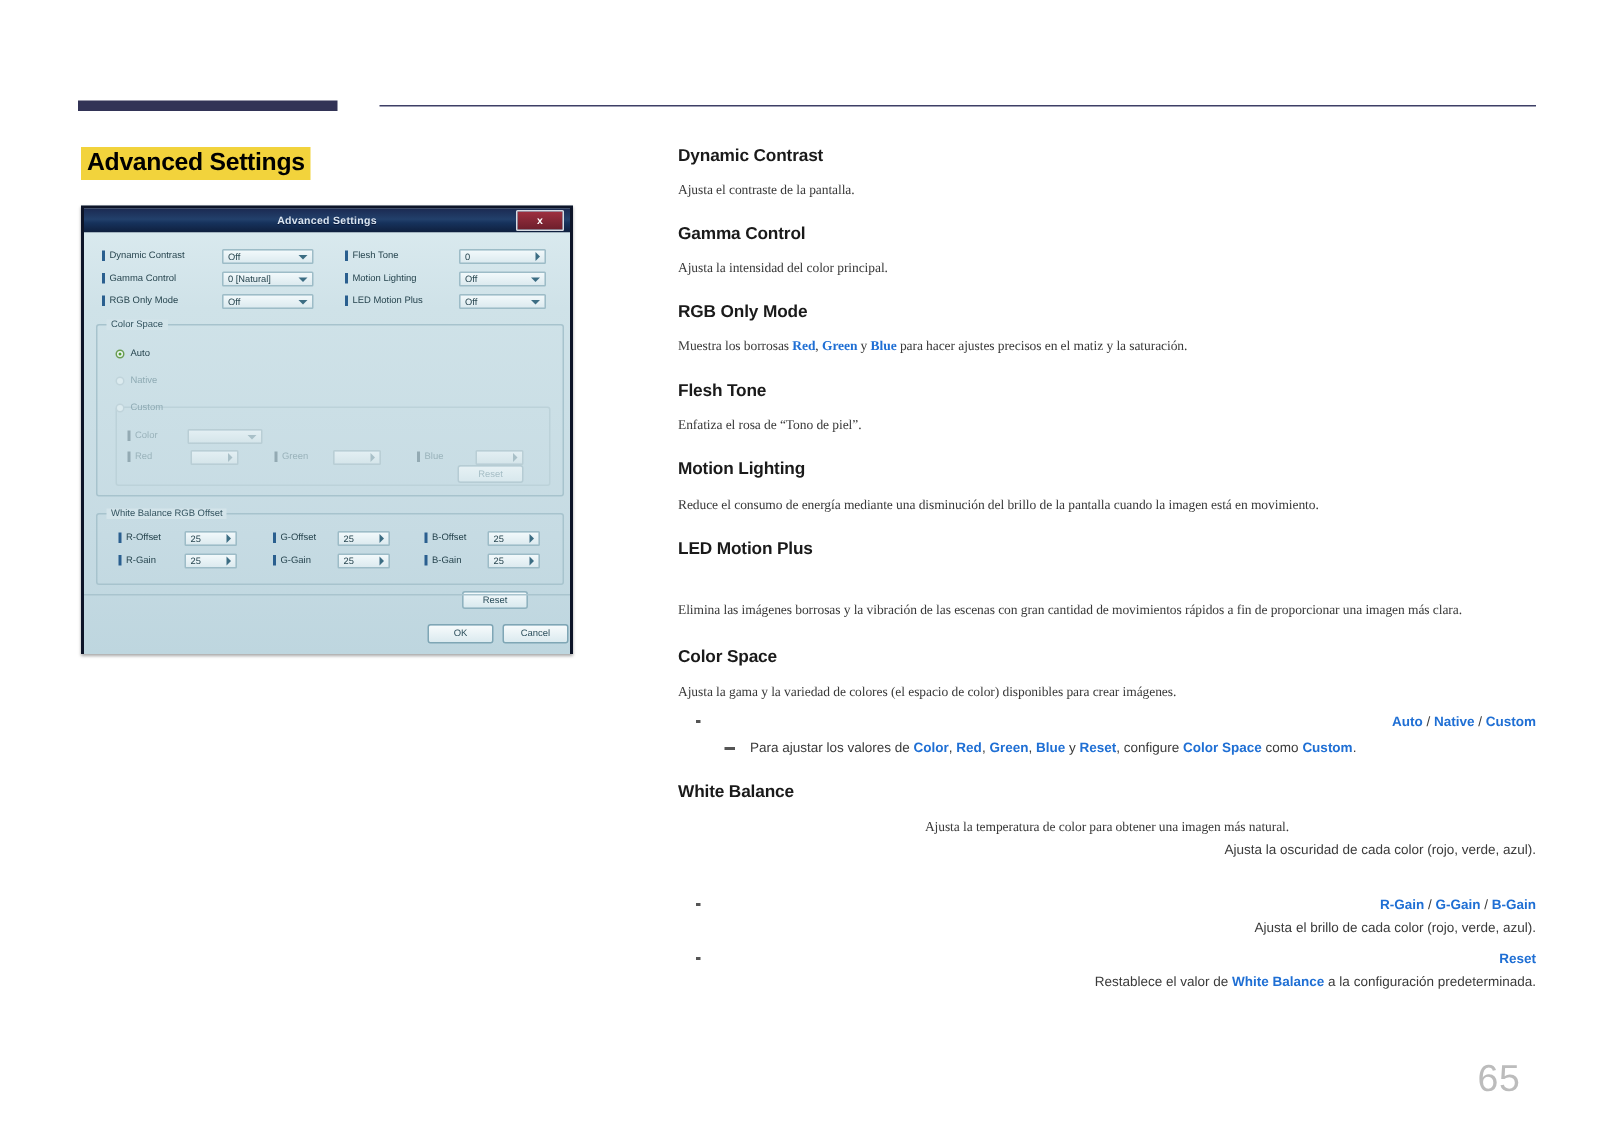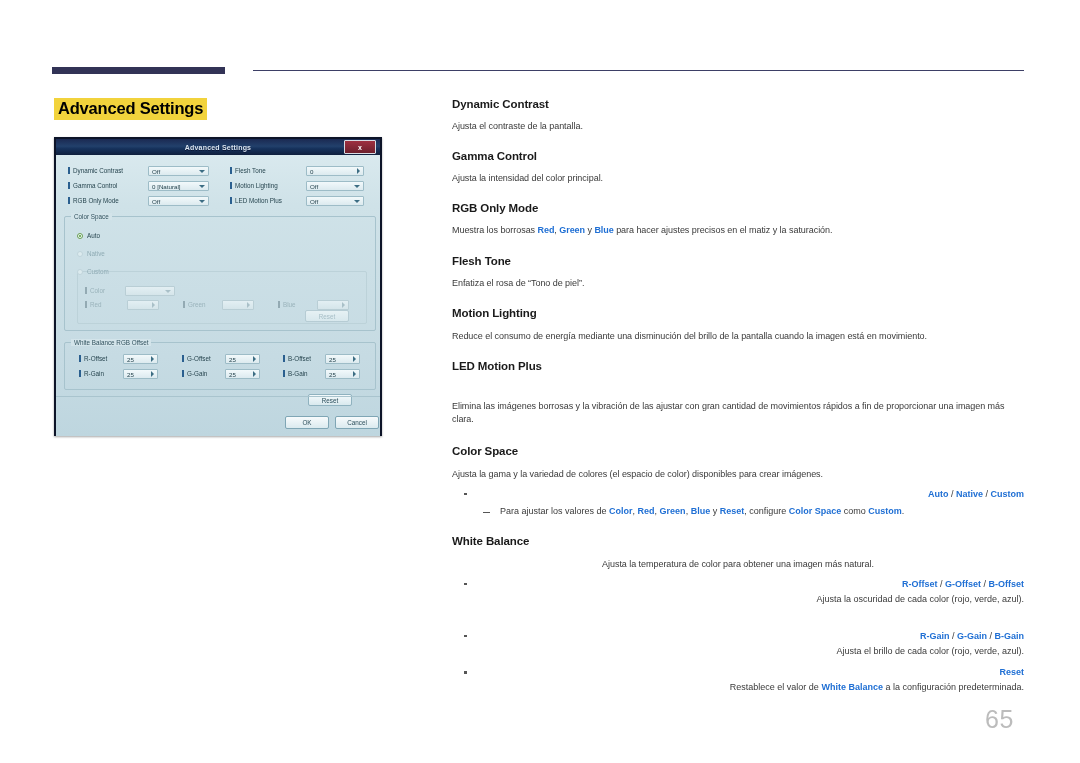--- a/index.html
+++ b/index.html
@@ -264,20 +264,21 @@
     font-weight: bold;
     color: #1a1a1a;
     letter-spacing: -0.1px;
     line-height: 1.2;
   }
   .sec-body {
     font-size: 9px;
     color: #3a3a3a;
     line-height: 1.45;
     letter-spacing: -0.05px;
+    font-family: Liberation Serif, serif;
   }
   .blue { color: #1f6fd4; font-weight: bold; }
 
   .bullet-l1 {
     position: relative;
     padding-left: 26px;
     font-size: 9px;
     color: #3a3a3a;
     line-height: 1.45;
     text-align: right;
@@ -512,39 +513,36 @@
   <div class="sec-head" style="margin-top:17px;">RGB Only Mode</div>
   <div class="sec-body" style="margin-top:9px;"><span>Muestra los borrosas </span><span class="blue">Red</span><span>, </span><span class="blue">Green</span><span> y </span><span class="blue">Blue</span><span> para hacer ajustes precisos en el matiz y la saturación.</span></div>
 
   <div class="sec-head" style="margin-top:17px;">Flesh Tone</div>
   <div class="sec-body" style="margin-top:9px;">Enfatiza el rosa de “Tono de piel”.</div>
 
   <div class="sec-head" style="margin-top:17px;">Motion Lighting</div>
   <div class="sec-body" style="margin-top:9px;">Reduce el consumo de energía mediante una disminución del brillo de la pantalla cuando la imagen está en movimiento.</div>
 
   <div class="sec-head" style="margin-top:17px;">LED Motion Plus</div>
-  <div class="sec-body" style="margin-top:26px;">Elimina las imágenes borrosas y la vibración de las ajustar con gran cantidad de movimientos rápidos a fin de proporcionar una imagen más clara.</div>
+  <div class="sec-body" style="margin-top:26px;">Elimina las imágenes borrosas y la vibración de las escenas con gran cantidad de movimientos rápidos a fin de proporcionar una imagen más clara.</div>
 
   <div class="sec-head" style="margin-top:19px;">Color Space</div>
   <div class="sec-body" style="margin-top:9px;">Ajusta la gama y la variedad de colores (el espacio de color) disponibles para crear imágenes.</div>
 
   <div class="bullet-l1" style="margin-top:7px;">
     <span class="bdot"></span><span class="blue">Auto</span><span> / </span><span class="blue">Native</span><span> / </span><span class="blue">Custom</span>
   </div>
 
   <div class="bullet-l2" style="margin-top:4px;">
     <span class="bdash"></span><span>Para ajustar los valores de </span><span class="blue">Color</span><span>, </span><span class="blue">Red</span><span>, </span><span class="blue">Green</span><span>, </span><span class="blue">Blue</span><span> y </span><span class="blue">Reset</span><span>, configure </span><span class="blue">Color Space</span><span> como </span><span class="blue">Custom</span><span>.</span>
   </div>
 
   <div class="sec-head" style="margin-top:17px;">White Balance</div>
   <div class="sec-body" style="margin-top:9px;text-align:center;">Ajusta la temperatura de color para obtener una imagen más natural.</div>
 
-  <div class="bullet-l1" style="margin-top:7px;">
-    <span class="bdot"></span><span class="blue">R-Offset</span><span> / </span><span class="blue">G-Offset</span><span> / </span><span class="blue">B-Offset</span>
-  </div>
   <div class="bullet-l1" style="margin-top:2px;">Ajusta la oscuridad de cada color (rojo, verde, azul).</div>
 
   <div class="bullet-l1" style="margin-top:24px;">
     <span class="bdot"></span><span class="blue">R-Gain</span><span> / </span><span class="blue">G-Gain</span><span> / </span><span class="blue">B-Gain</span>
   </div>
   <div class="bullet-l1" style="margin-top:2px;">Ajusta el brillo de cada color (rojo, verde, azul).</div>
 
   <div class="bullet-l1" style="margin-top:8px;">
     <span class="bdot"></span><span class="blue">Reset</span>
   </div>

